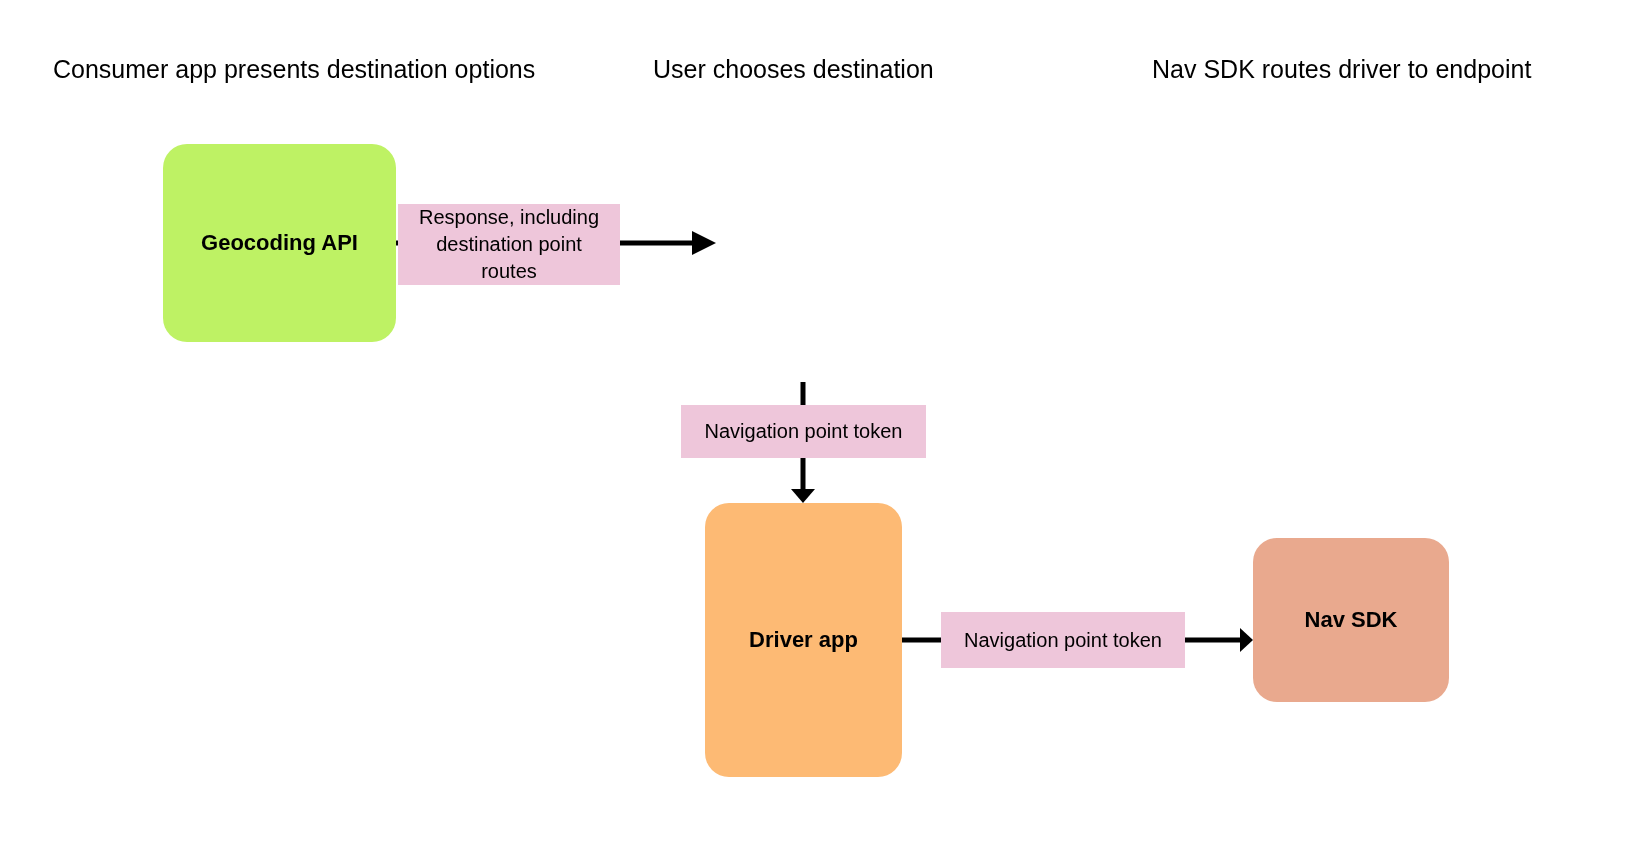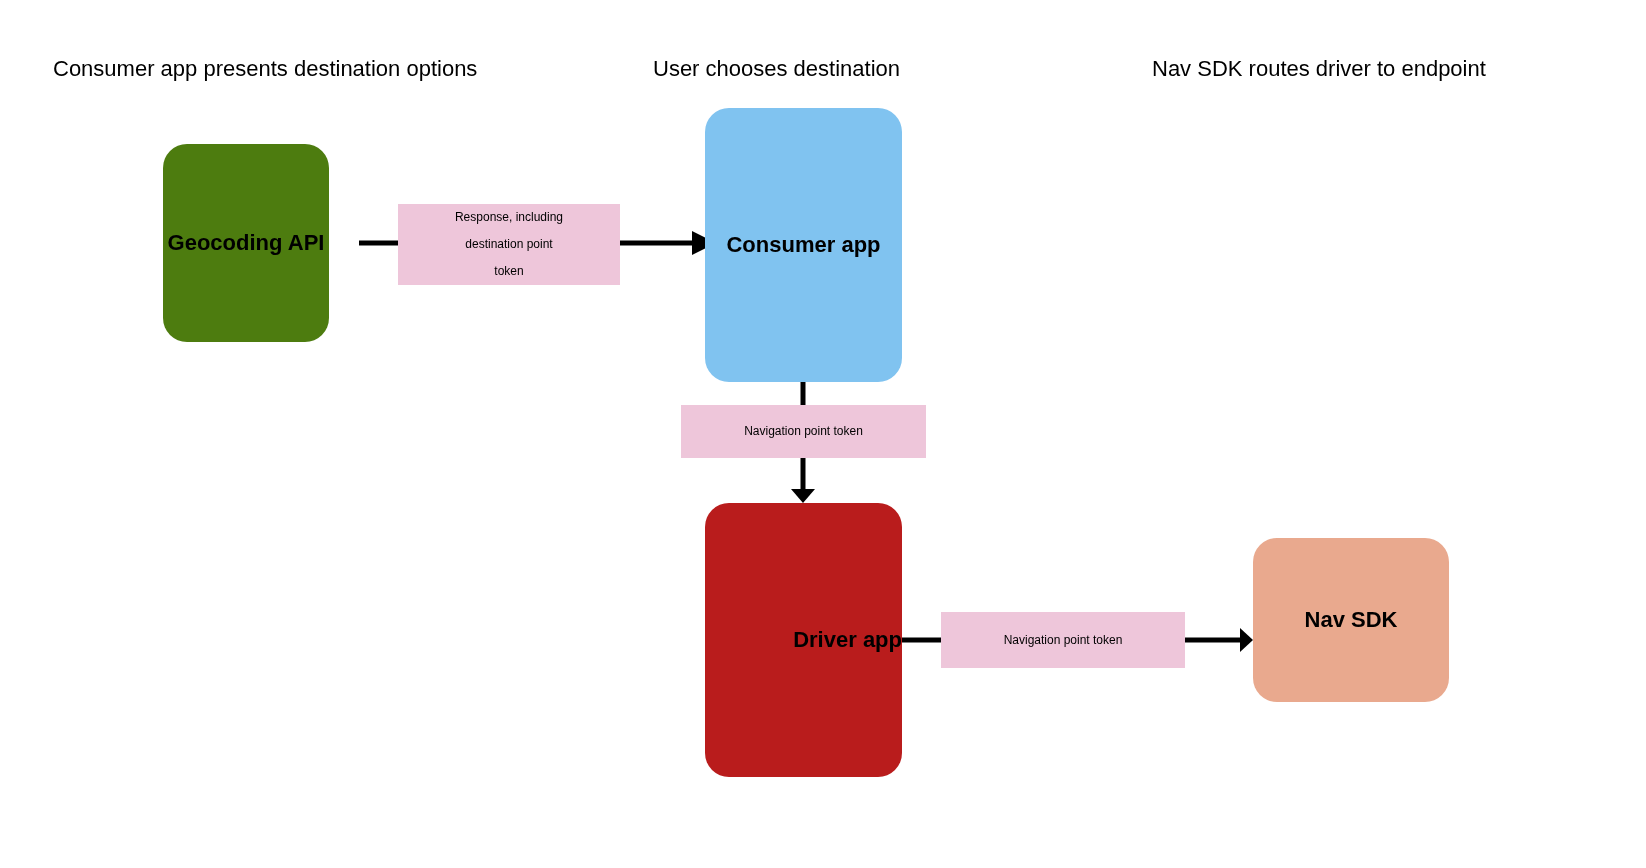--- a/index.html
+++ b/index.html
@@ -15,21 +15,21 @@
     position: relative;
     width: 1646px;
     height: 868px;
     background: #ffffff;
     overflow: hidden;
   }
 
   
   .col-header {
     position: absolute;
-    font-size: 22px;
+    font-size: 25px;
     line-height: 26px;
     color: #000000;
     white-space: nowrap;
     font-weight: 400;
   }
 
   
   .node {
     position: absolute;
     border-radius: 24px;
@@ -50,21 +50,21 @@
   
   .edge-label {
     position: absolute;
     display: flex;
     align-items: center;
     justify-content: center;
     box-sizing: border-box;
     z-index: 4;
   }
   .edge-label .edge-text {
-    font-size: 12px;
+    font-size: 20px;
     line-height: 27px;
     color: #000000;
     text-align: center;
     font-weight: 400;
   }
 
   
   .connector {
     position: absolute;
     z-index: 2;
@@ -96,41 +96,38 @@
     </svg>
   </div>
 
   <div class="connector" style="left:0; top:0; width:1646px; height:868px;">
     <svg width="1646" height="868">
       <line x1="902" y1="640" x2="1240" y2="640" stroke="#000000" stroke-width="5"></line>
       <polygon points="1240,628 1253,640 1240,652" fill="#000000"></polygon>
     </svg>
   </div>
 
-  <div class="node" style="left:163px; top:144px; width:166px; height:198px; background:#4d7c0f; z-index:5;align-items:center;">
+  <div class="node" style="left:163px; top:144px; width:233px; height:198px; background:#bef264; z-index:5;align-items:center;">
     <span class="node-label">Geocoding API</span>
   </div>
 
-  <div class="node" style="left:705px; top:108px; width:197px; height:274px; background:#80c3f0; z-index:5;">
-    <span class="node-label">Consumer app</span>
-  </div>
 
-  <div class="node" style="left:705px; top:503px; width:197px; height:274px; background:#b91c1c; z-index:5;justify-content:flex-end;">
+  <div class="node" style="left:705px; top:503px; width:197px; height:274px; background:#fdba74; z-index:5;">
     <span class="node-label">Driver app</span>
   </div>
 
   <div class="node" style="left:1253px; top:538px; width:196px; height:164px; background:#e9a98e; z-index:5;">
     <span class="node-label">Nav SDK</span>
   </div>
 
   <div class="edge-label" style="left:398px; top:204px; width:222px; height:81px; background:#eec6da;">
     <div class="edge-text">
       <div>Response, including</div>
       <div>destination point</div>
-      <div>token</div>
+      <div>routes</div>
     </div>
   </div>
 
   <div class="edge-label" style="left:681px; top:405px; width:245px; height:53px; background:#eec6da;">
     <div class="edge-text">
       <div>Navigation point token</div>
     </div>
   </div>
 
   <div class="edge-label" style="left:941px; top:612px; width:244px; height:56px; background:#eec6da;">

